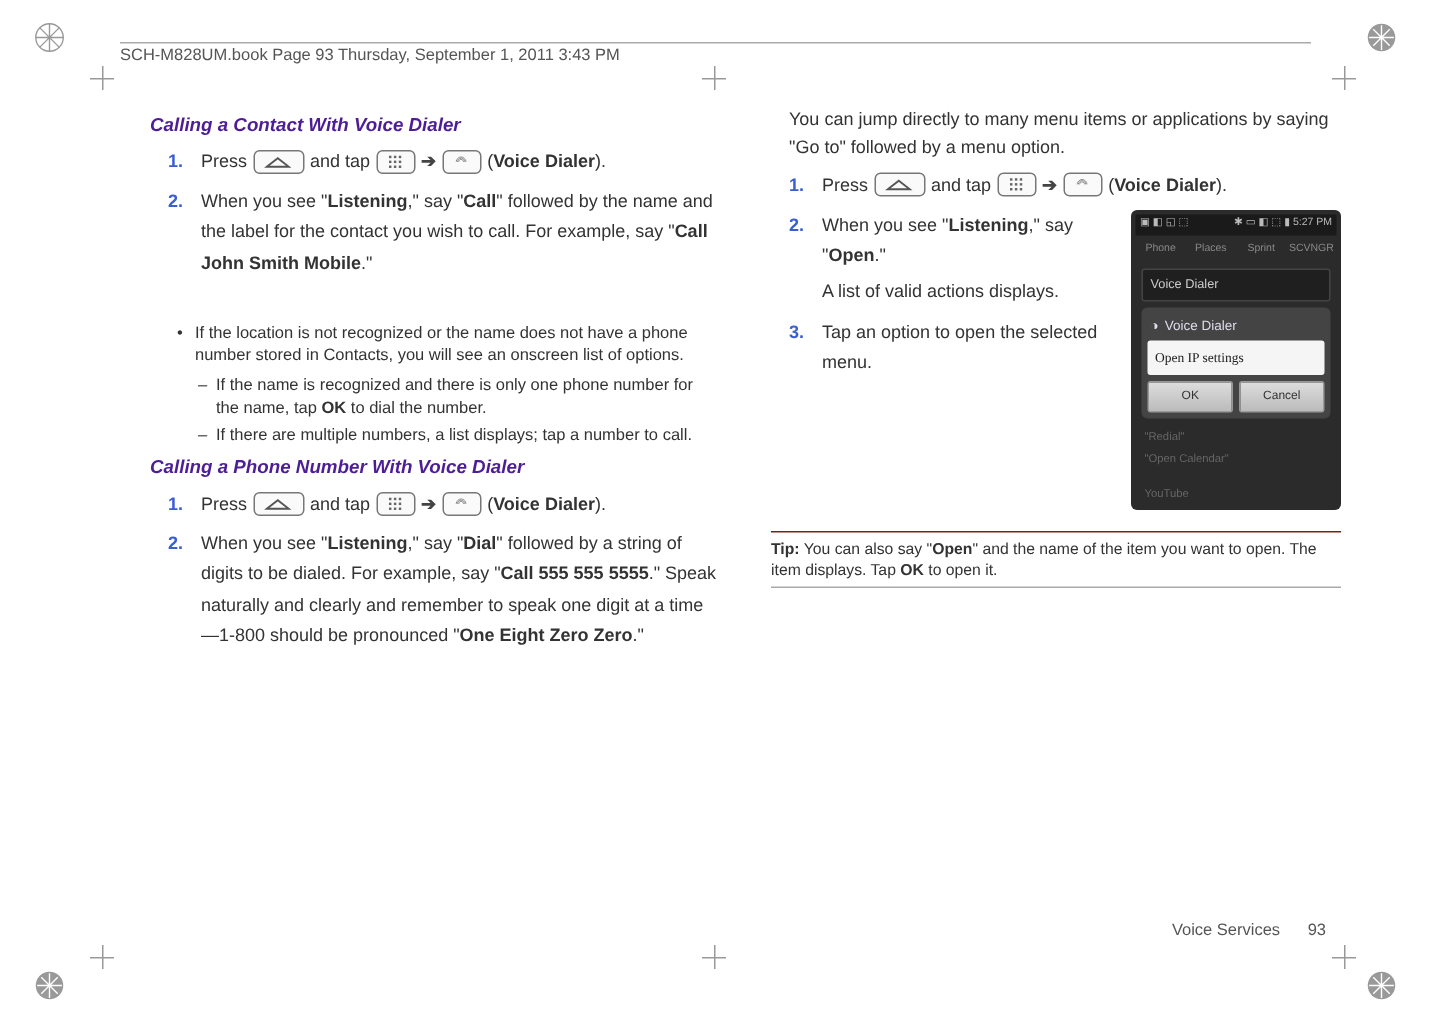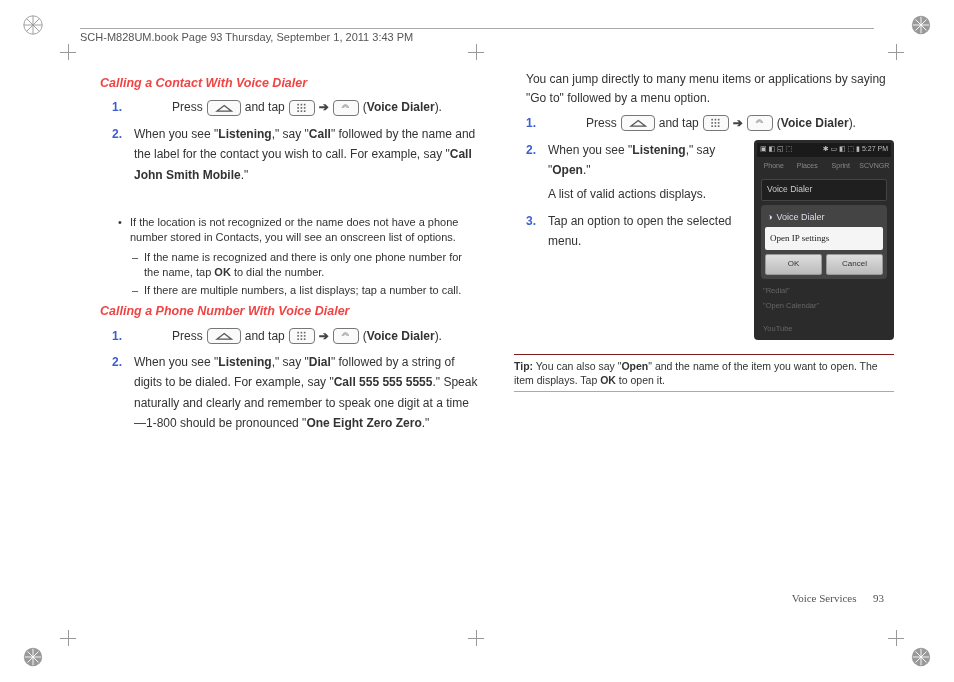--- a/index.html
+++ b/index.html
@@ -36,44 +36,44 @@
     padding-top: 2px;
   }
   .page {
     position: absolute;
     top: 70px; left: 100px; right: 60px; bottom: 70px;
     display: flex;
     gap: 34px;
   }
   .col { flex: 1 1 0; line-height: 1.55; }
   .col-right { flex: 1 1 0; }
-  .h-blue-italic { color: #ef4444; font-style: italic; font-weight: bold; font-size: 12.5px; margin:4px 0 4px 0;}
+  .h-blue-italic { color: #4c1d95; font-style: italic; font-weight: bold; font-size: 12.5px; margin:4px 0 4px 0;}
   .h-blue { color: #3a5fcf; font-weight: bold; font-size: 13.5px; margin-bottom:6px; }
   ol.steps { list-style: none; padding-left: 20px; }
   ol.steps > li { position: relative; margin-bottom: 6px; padding-left: 14px; line-height:1.7; }
   .step-num { position: absolute; left: -8px; top: 0; color: #3a5fcf; font-weight: bold; }
-  .press-line { display:flex; flex-wrap:wrap; align-items:center; gap:21px 4px;justify-content:center; }
+  .press-line { display:flex; flex-wrap:wrap; align-items:center; gap:21px 4px; }
   .icon-btn {
     display: inline-flex; align-items:center; justify-content:center;
     border: 1px solid #777; border-radius: 4px;
     width: 34px; height: 16px; background:#fafafa;
     vertical-align:middle;
   }
   .icon-square { width:26px; }
   .icon-btn svg { width: 70%; height: 70%; }
   .arrow { font-weight:bold; color:#444; }
   .bold { font-weight: bold; }
   ul.bullets { list-style: none; padding-left: 20px; font-size:11px; line-height:1.4;margin-top:30px; }
   ul.bullets > li { position:relative; padding-left:10px; margin-bottom:4px;}
   ul.bullets > li::before { content:"•"; position:absolute; left:-2px; }
   ul.dashes { list-style:none; padding-left: 14px; font-size:11px; line-height:1.35;}
   ul.dashes > li { position:relative; padding-left:10px; margin-bottom:4px;}
   ul.dashes > li::before { content:"–"; position:absolute; left:-2px; }
   .footer {
-    position:absolute; bottom: 78px; right: 70px; font-size:11px; color:#555;font-family:Liberation Serif, serif;
+    position:absolute; bottom: 56px; right: 70px; font-size:11px; color:#555;
   }
   .tip-box { border-top:1px solid #7f1d1d; border-bottom:1px solid #aaa; padding:4px 0; margin-top:8px; font-size:10.5px; line-height:1.35;}
   .phone-mock {
     float:right; width:140px; height:200px; background:#2b2b2b;
     border-radius:4px; margin-left:8px; margin-bottom:6px;
     padding:3px; color:#bbb; font-size:8px; position:relative;
   }
   .phone-status { background:#1a1a1a; height:14px; display:flex; justify-content:space-between; align-items:center; padding:0 3px; font-size:7px;}
   .phone-icons-row { display:flex; justify-content:space-around; padding:4px 0 6px 0; color:#888; font-size:7px;}
   .phone-icons-row div{ text-align:center; width:25%;}

